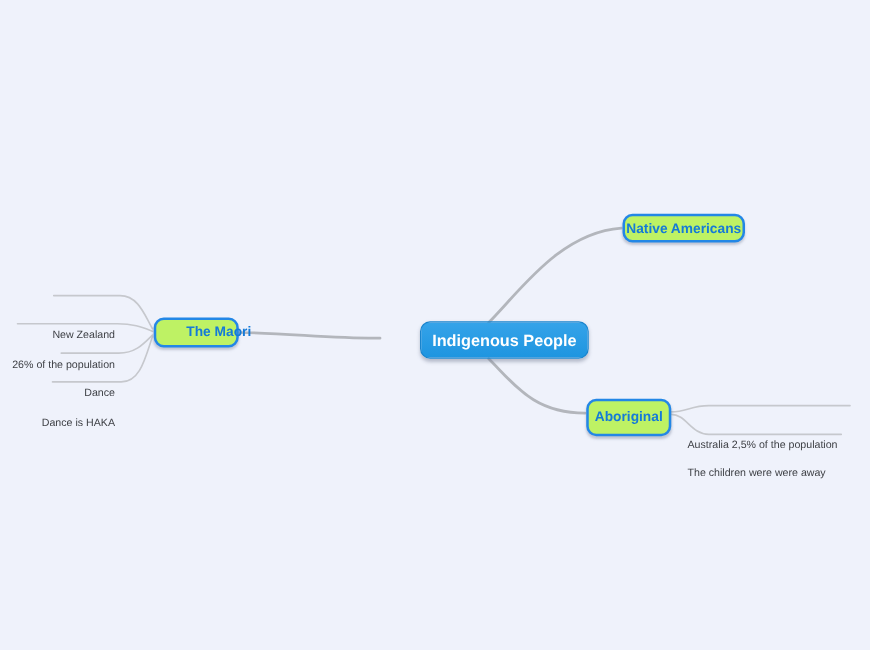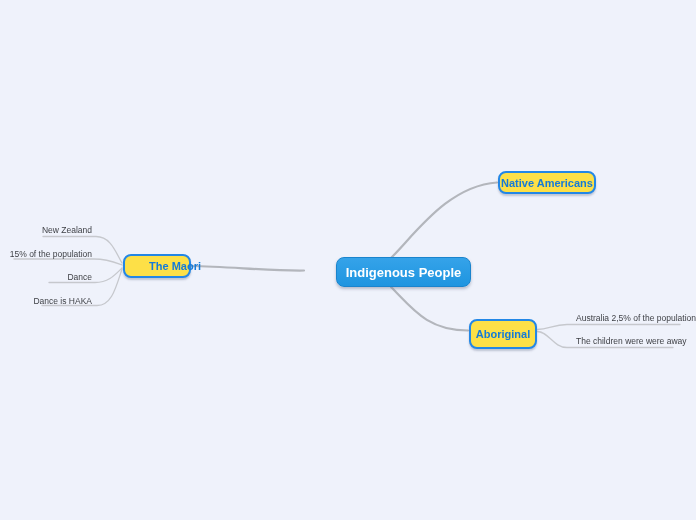--- a/index.html
+++ b/index.html
@@ -43,39 +43,40 @@
     left: 304px; top: 257px; width: 135px; height: 30px;
     border-radius: 8px;
     background: linear-gradient(#35a3e9, #1e95e0);
     border: 1px solid #1a84cd;
     color: #ffffff;
     font-size: 13px;
     box-shadow: 0 2px 3px rgba(110, 120, 145, 0.45);
     margin-left: 32px;
   }
   .node-child {
-    background: #fde047;
+    background: #bef264;
     border: 2px solid #2387e6;
     border-radius: 8px;
     color: #157ad8;
     font-size: 11px;
     box-shadow: 0 2px 2px rgba(120, 130, 155, 0.4);
   }
   .node-native-americans { left: 498px; top: 171px; width: 98px; height: 23px; }
   .node-the-maori        { left: 123px; top: 254px; width: 68px; height: 24px; padding-left: 36px; }
   .node-aboriginal       { left: 469px; top: 319px; width: 68px; height: 30px; }
   .leaf {
     position: absolute;
     font-size: 8.5px;
     color: #3d3f44;
     white-space: nowrap;
     cursor: pointer;
+    margin-top: 37px;
   }
   .leaf-left { left: 0; width: 92px; text-align: right; }
-  .leaf-right { left: 576px; text-align: center; }
+  .leaf-right { left: 550px; text-align: center; }
   .leaf-nz        { top: 225px; }
   .leaf-pop       { top: 248.5px; }
   .leaf-dance     { top: 271.5px; }
   .leaf-haka      { top: 295.5px; }
   .leaf-australia { top: 313px; }
   .leaf-children  { top: 336px; }
 </style>
 </head>
 <body>
 
@@ -106,20 +107,20 @@
 
   <div class="node node-child node-the-maori">
     <span>The Maori</span>
   </div>
 
   <div class="node node-child node-aboriginal">
     <span>Aboriginal</span>
   </div>
 
   <div class="leaf leaf-left leaf-nz">New Zealand</div>
-  <div class="leaf leaf-left leaf-pop">15% of the population</div>
+  <div class="leaf leaf-left leaf-pop">26% of the population</div>
   <div class="leaf leaf-left leaf-dance">Dance</div>
   <div class="leaf leaf-left leaf-haka">Dance is HAKA</div>
 
   <div class="leaf leaf-right leaf-australia">Australia 2,5% of the population</div>
   <div class="leaf leaf-right leaf-children">The children were were away</div>
 
 </div>
 
 </body></html>

